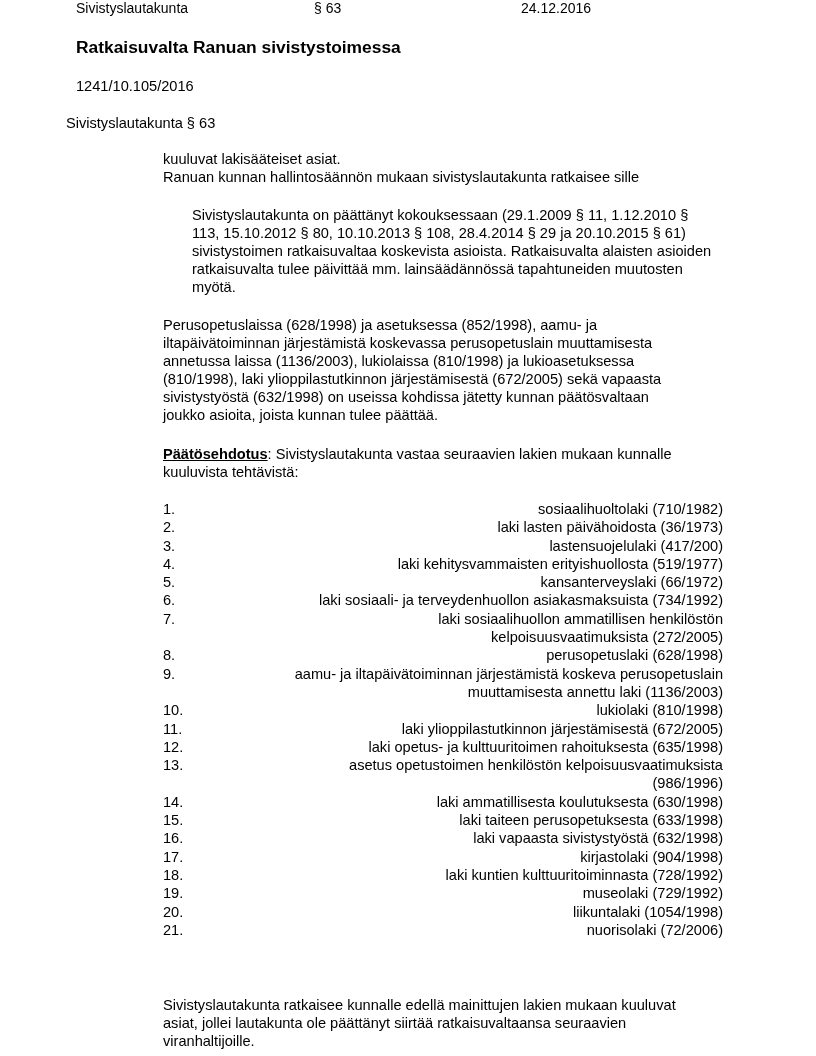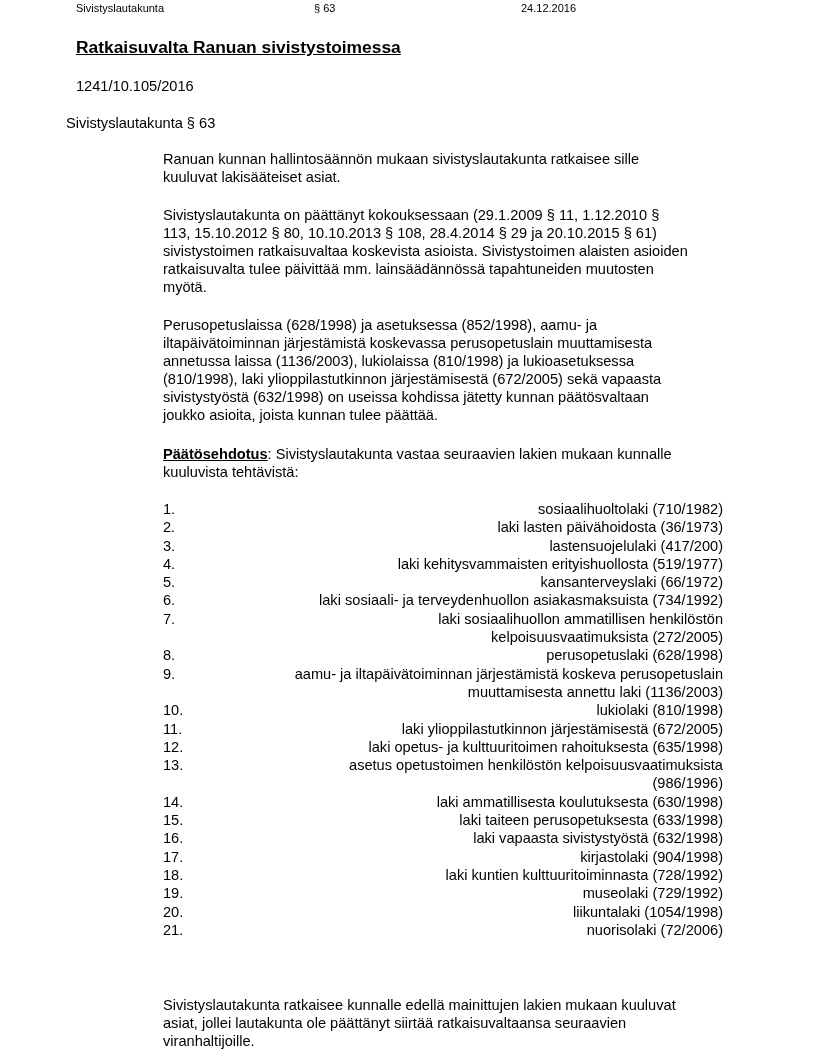--- a/index.html
+++ b/index.html
@@ -11,24 +11,24 @@
       width: 816px;
       height: 1056px;
       position: relative;
       overflow: hidden;
       font-family: "Liberation Sans", sans-serif;
       color: #000000;
       font-size: 14.6px;
       line-height: 18px;
     }
     .abs { position: absolute; white-space: nowrap; }
-    .hdr { top: -1px; font-size: 11px; }
+    .hdr { top: -1px; font-size: 14px; }
     .title {
       left: 76px; top: 37px;
-      font-size: 17.4px; font-weight: bold; line-height: 20px; text-decoration: underline;
+      font-size: 17.4px; font-weight: bold; line-height: 20px;
     }
     .para {
       position: absolute;
       left: 163px;
       width: 590px;
       white-space: normal;
     }
     .para .line { display: block; white-space: nowrap; }
     .underline-bold { font-weight: bold; text-decoration: underline; }
     .list {
@@ -52,28 +52,28 @@
 <div class="abs hdr" style="left:314px;">§ 63</div>
 <div class="abs hdr" style="left:521px;">24.12.2016</div>
 
 <div class="abs title">Ratkaisuvalta Ranuan sivistystoimessa</div>
 
 <div class="abs" style="left:76px; top:77px;">1241/10.105/2016</div>
 
 <div class="abs" style="left:66px; top:114px;">Sivistyslautakunta § 63</div>
 
 <div class="para" style="top:150px;">
+  <span class="line">kuuluvat lakisääteiset asiat.</span>
   <span class="line">Ranuan kunnan hallintosäännön mukaan sivistyslautakunta ratkaisee sille</span>
-  <span class="line">kuuluvat lakisääteiset asiat.</span>
-</div>
-
-<div class="para" style="top:206px;">
+</div>
+
+<div class="para" style="top:206px;margin-left:29px;">
   <span class="line">Sivistyslautakunta on päättänyt kokouksessaan (29.1.2009 § 11, 1.12.2010 §</span>
   <span class="line">113, 15.10.2012 § 80, 10.10.2013 § 108, 28.4.2014 § 29 ja 20.10.2015 § 61)</span>
-  <span class="line">sivistystoimen ratkaisuvaltaa koskevista asioista. Sivistystoimen alaisten asioiden</span>
+  <span class="line">sivistystoimen ratkaisuvaltaa koskevista asioista. Ratkaisuvalta alaisten asioiden</span>
   <span class="line">ratkaisuvalta tulee päivittää mm. lainsäädännössä tapahtuneiden muutosten</span>
   <span class="line">myötä.</span>
 </div>
 
 <div class="para" style="top:316px;">
   <span class="line">Perusopetuslaissa (628/1998) ja asetuksessa (852/1998), aamu- ja</span>
   <span class="line">iltapäivätoiminnan järjestämistä koskevassa perusopetuslain muuttamisesta</span>
   <span class="line">annetussa laissa (1136/2003), lukiolaissa (810/1998) ja lukioasetuksessa</span>
   <span class="line">(810/1998), laki ylioppilastutkinnon järjestämisestä (672/2005) sekä vapaasta</span>
   <span class="line">sivistystyöstä (632/1998) on useissa kohdissa jätetty kunnan päätösvaltaan</span>

